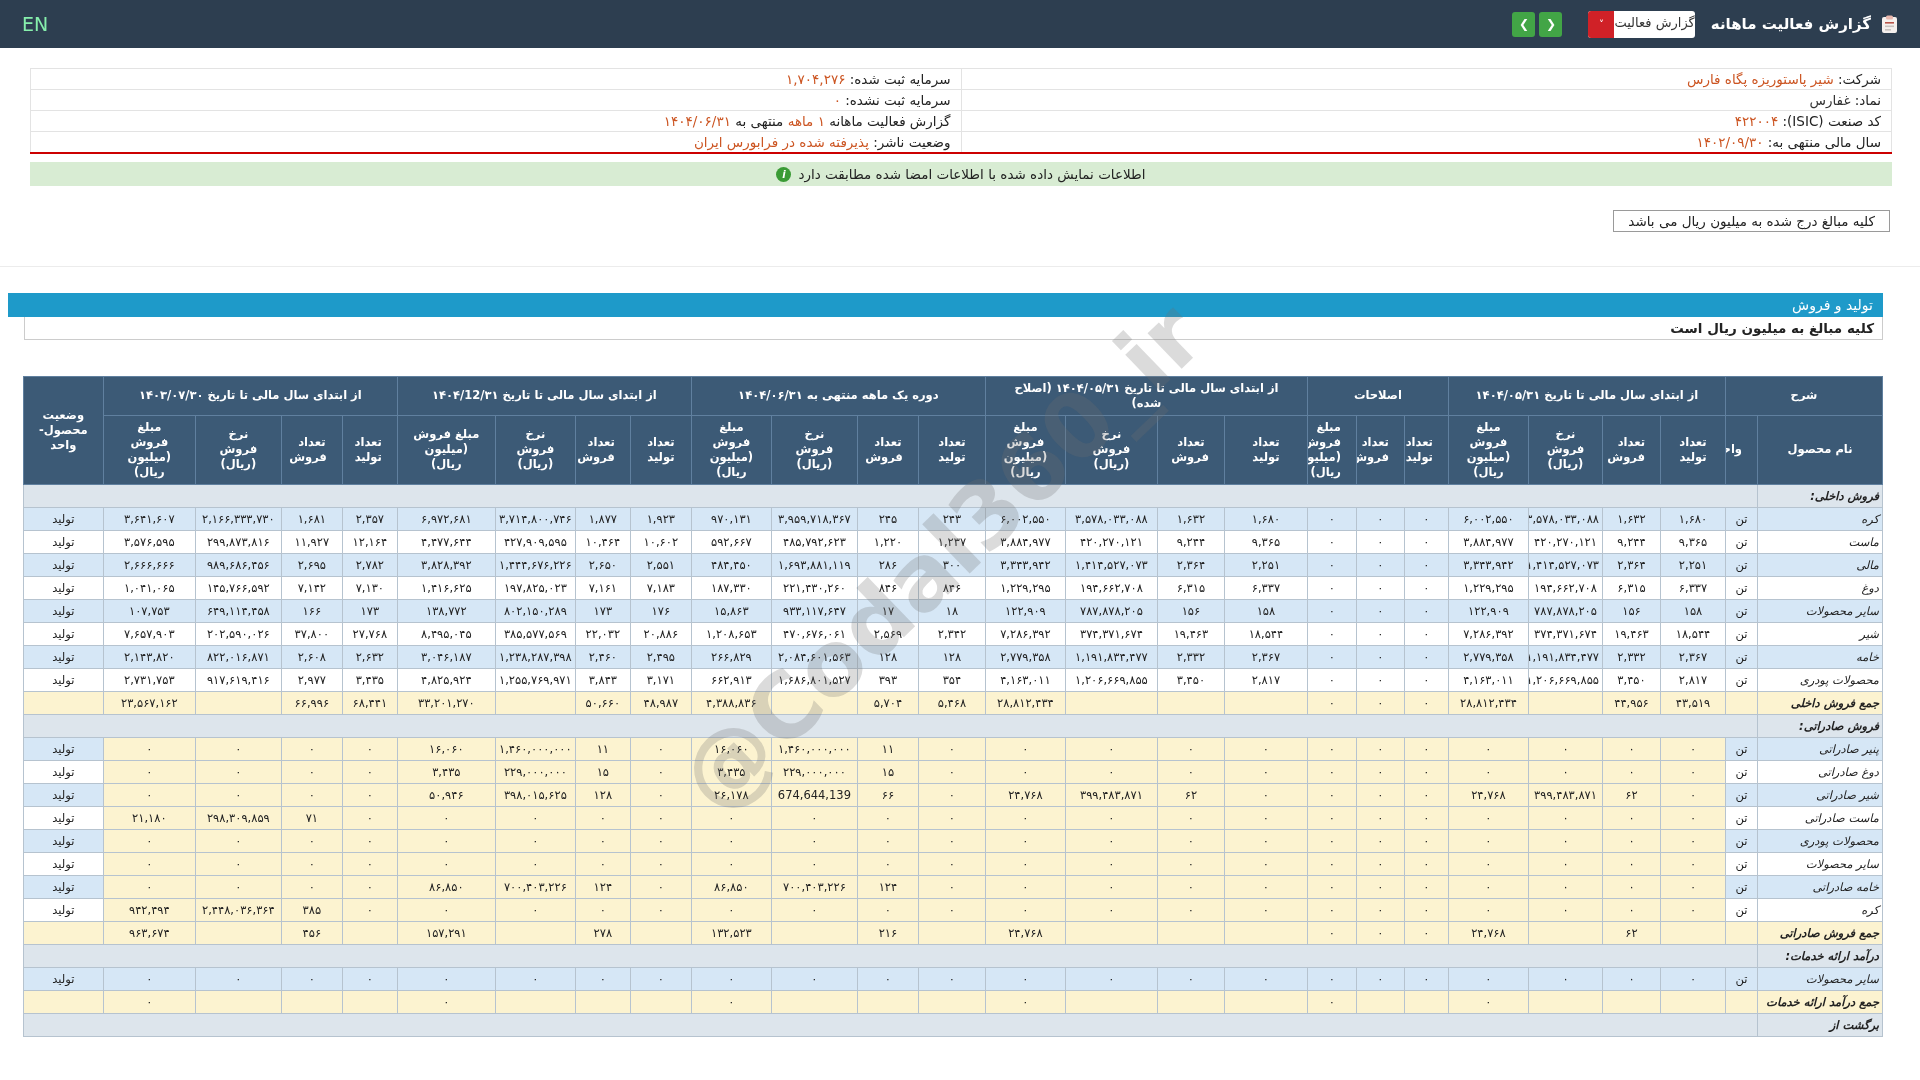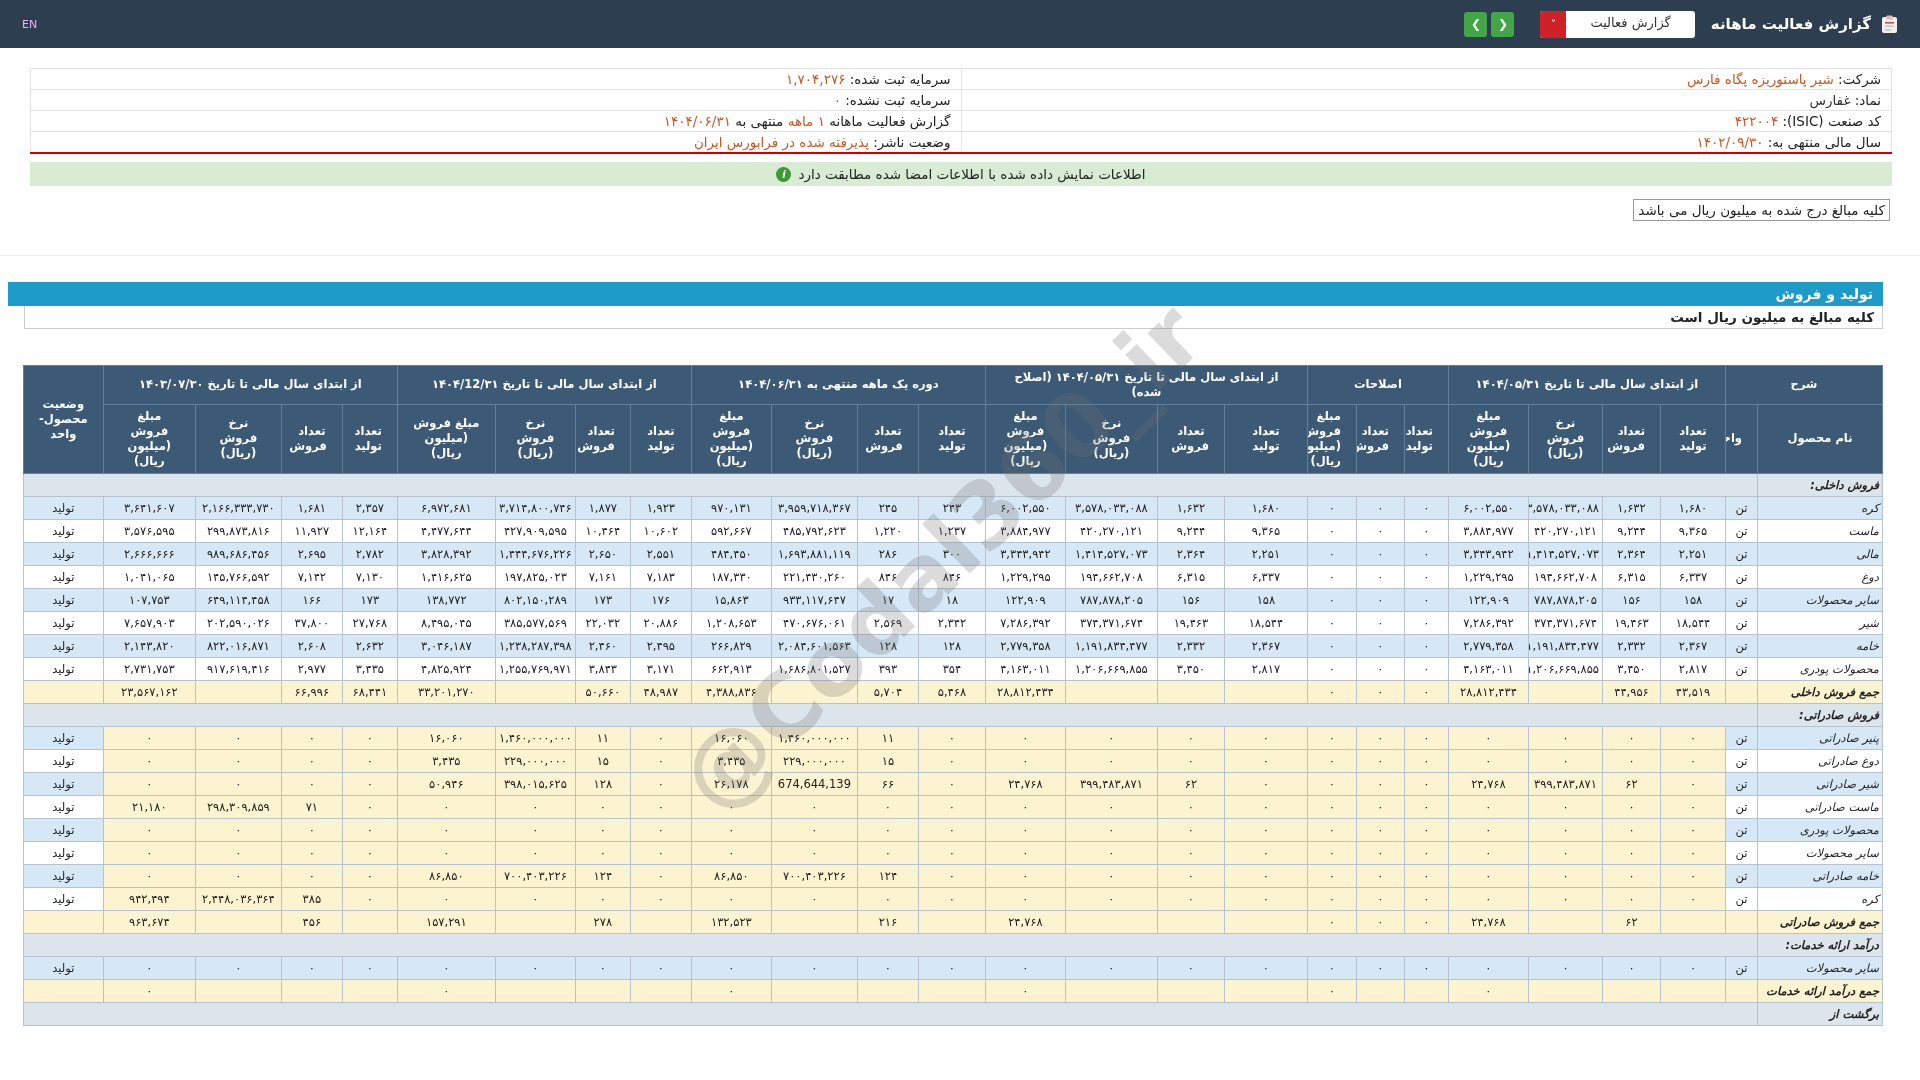--- a/index.html
+++ b/index.html
@@ -16,32 +16,32 @@
     display:flex; align-items:center; justify-content:space-between;
     padding:0 22px;
   }
   .nav-right{ display:flex; align-items:center; gap:10px; }
   .report-icon svg{ display:block; }
   .nav-title{ color:#fff; font-size:15px; font-weight:bold; }
   .report-select{
     display:flex; align-items:stretch; background:#fff; border-radius:3px;
     overflow:hidden; height:27px; font-size:13px; cursor:pointer; margin-right:6px;
   }
-  .rs-label{ padding:4px 24px; color:#333; white-space:nowrap; }
+  .rs-label{ padding:4px 0; color:#333; white-space:nowrap; }
   .rs-caret{
     background:var(--red,#d02127); color:#fff; width:26px;
     display:flex; align-items:center; justify-content:center; font-size:10px;
   }
   .nav-arrows{ display:flex; gap:4px; margin-right:16px; }
   .arrow-btn{
     width:23px; height:25px; background:var(--green,#42a546); color:#fff;
     border:none; border-radius:3px; font-size:12px; line-height:1;
     display:flex; align-items:center; justify-content:center; cursor:pointer;
   }
-  .nav-lang{ color:#f0abfc; font-size:11px; cursor:pointer; }
+  .nav-lang{ color:#86efac; font-size:19px; cursor:pointer; }
   
   .info-wrap{ margin:20px 28px 0 30px; }
   table.info{
     width:100%; border-collapse:collapse;
     border:1px solid #d8d8d8; border-bottom:2px solid var(--redline,#cc0000);
   }
   table.info td.info-cell{
     border:1px solid #e3e3e3; padding:2px 10px; font-size:13.5px;
     height:21px; width:50%; white-space:nowrap;
   }
@@ -54,28 +54,28 @@
     height:24px; display:flex; align-items:center; justify-content:center;
     gap:7px; font-size:13.5px;
   }
   .info-icon{
     width:15px; height:15px; border-radius:50%; background:#3a9b35; color:#fff;
     font-size:10px; font-style:italic; font-weight:bold; flex:0 0 15px;
     display:flex; align-items:center; justify-content:center;
   }
   
   .note-box{
-    width:fit-content; margin:13px 30px 0 auto;
-    border:1px solid #9a9a9a; padding:2px 4px; font-size:13.5px; background:#fff;
+    width:fit-content; margin:24px 30px 0 auto;
+    border:1px solid #9a9a9a; padding:2px 14px; font-size:13.5px; background:#fff;
   }
   .divider{ margin-top:34px; border-top:1px solid #ececec; width:100%; height:0; }
   
   .section-bar{
     margin:26px 37px 0 8px; background:var(--blue,#1e9ac9); color:#fff;
-    font-weight:bold; font-size:14px; padding:4px 10px;
+    font-weight:normal; font-size:14px; padding:4px 10px;
   }
   .subnote{
     margin:0 37px 14px 24px; border:1px solid #ccc; border-top:none; background:#fff;
     font-weight:bold; font-size:13.5px; padding:3px 8px;
   }
   
   .main-wrap{ margin:36px 37px 0 24px; }
   table.main{ border-collapse:collapse; table-layout:fixed; width:1859px; }
   table.main th{
     background:var(--slate,#3c5a76); color:#fff; font-size:11.5px; font-weight:bold;

